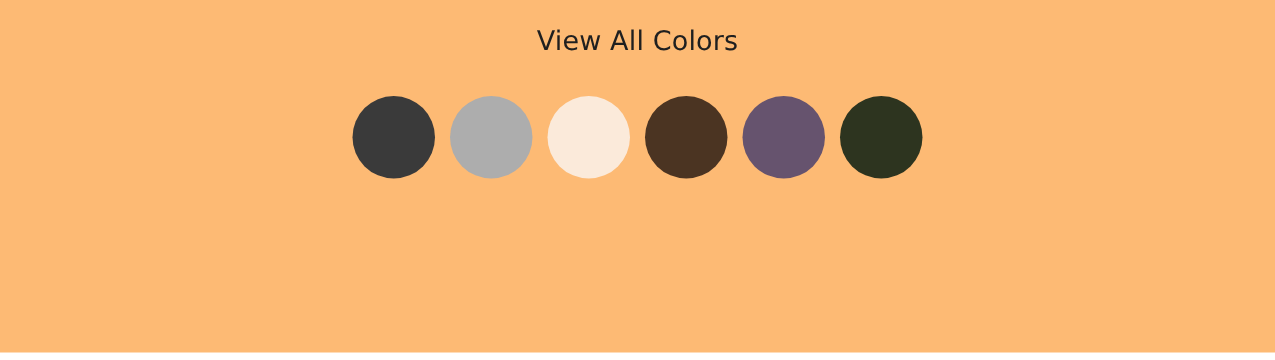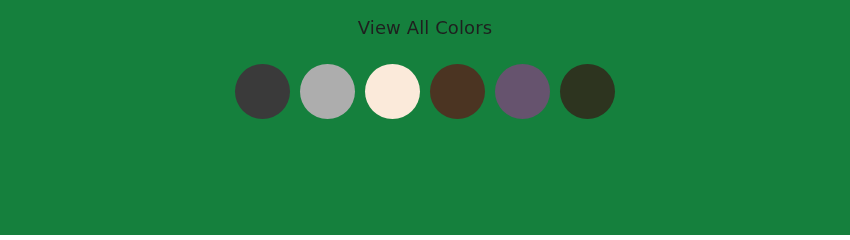--- a/index.html
+++ b/index.html
@@ -61,21 +61,21 @@
     flex: 0 0 auto;
     display: block;
     border: none;
     padding: 0;
     outline: none;
   }
 </style>
 </head>
 <body style="background-color: rgb(255, 255, 255);">
 
-<div id="color-viewer" style="background-color: #15803d; padding-left: 41px;">
+<div id="color-viewer" style="background-color: #fdba74; padding-left: 41px;">
 
   <h1 id="panel-title" style="color: rgb(31, 31, 31);">View All Colors</h1>
 
   <div id="swatch-row">
 
     <div class="color-swatch" style="background-color: rgb(58, 58, 58);">
       
     </div>
 
     <div class="color-swatch" style="background-color: rgb(173, 173, 173);">

